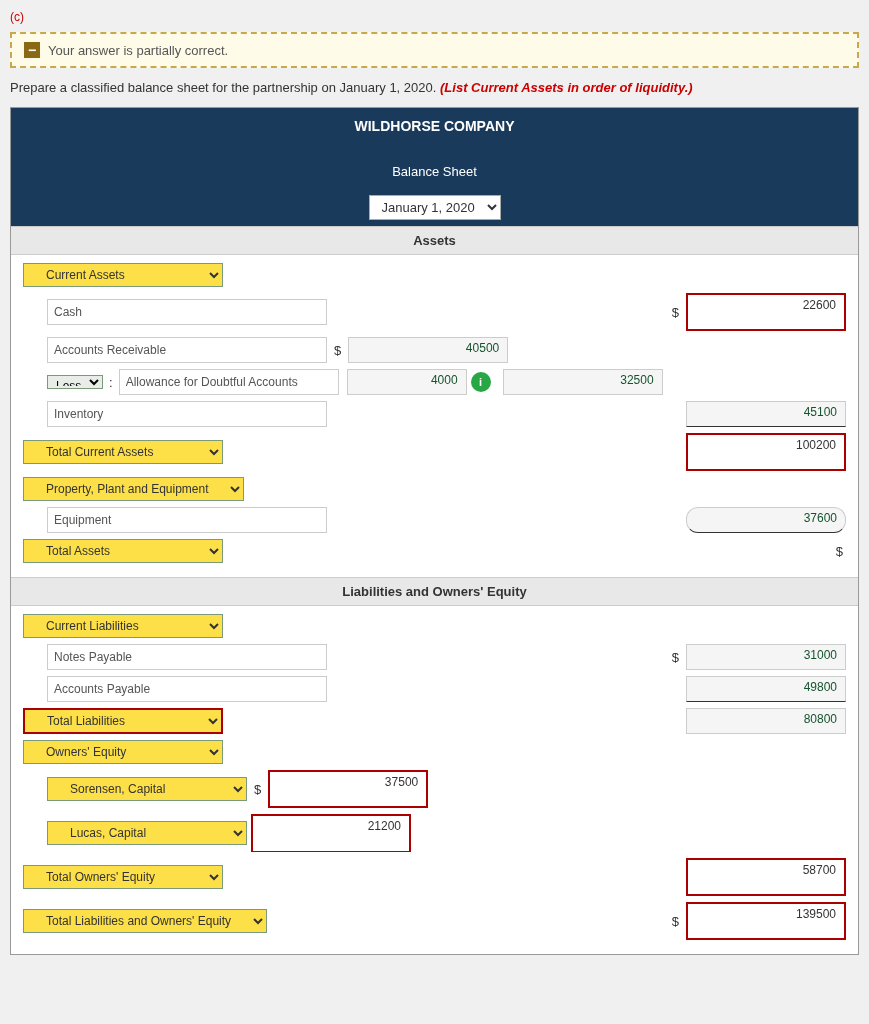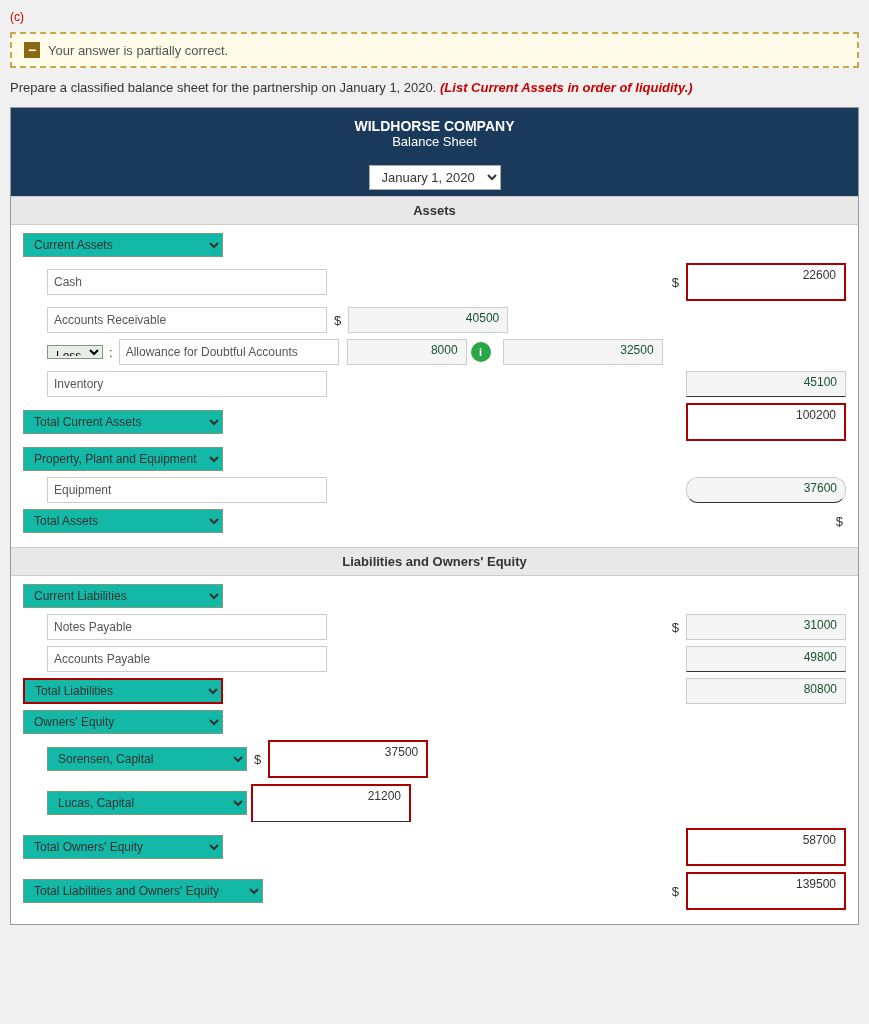--- a/index.html
+++ b/index.html
@@ -59,20 +59,21 @@
       color: white;
       text-align: center;
       padding: 10px;
     }
     .bs-header .company-name {
       font-size: 14px;
       font-weight: bold;
     }
     .bs-header .sheet-title {
       font-size: 13px;
+      margin-top: 30px;
     }
     .bs-date-row {
       background: #1a3a5c;
       display: flex;
       justify-content: center;
       padding: 6px;
     }
     .date-select {
       background: white;
       border: 1px solid #aaa;
@@ -93,23 +94,23 @@
     .bs-body {
       padding: 8px 12px;
     }
     .row {
       display: flex;
       align-items: center;
       margin-bottom: 6px;
       gap: 4px;
     }
     .select-field {
-      background: #14b8a6;
+      background: #fde047;
       border: 1px solid #7a9a7a;
-      padding: 3px 6px;
+      padding: 3px 18px;
       font-size: 12px;
       color: #333;
       appearance: auto;
       cursor: pointer;
       min-width: 200px;
     }
     .select-field-wide {
       min-width: 240px;
     }
     .text-input {
@@ -235,21 +236,21 @@
     </div>
 
     <div class="row indent">
       <div class="label-less">
         <select class="less-select">
           <option>Less</option>
         </select>
         <span class="colon">:</span>
       </div>
       <input type="text" class="text-input" style="width: 220px;" value="Allowance for Doubtful Accounts">
-      <div class="text-input-value" style="width:120px;margin-left:4px;">8000</div>
+      <div class="text-input-value" style="width:120px;margin-left:4px;">4000</div>
       <button class="info-btn">i</button>
       <div class="text-input-value value-box" style="margin-left:8px;">32500</div>
     </div>
 
     <div class="row indent">
       <input type="text" class="text-input text-input-wide" value="Inventory" style="">
       <div class="spacer"></div>
       <div class="text-input-value value-box" style="border-bottom:1px solid #333;">45100</div>
     </div>
 

